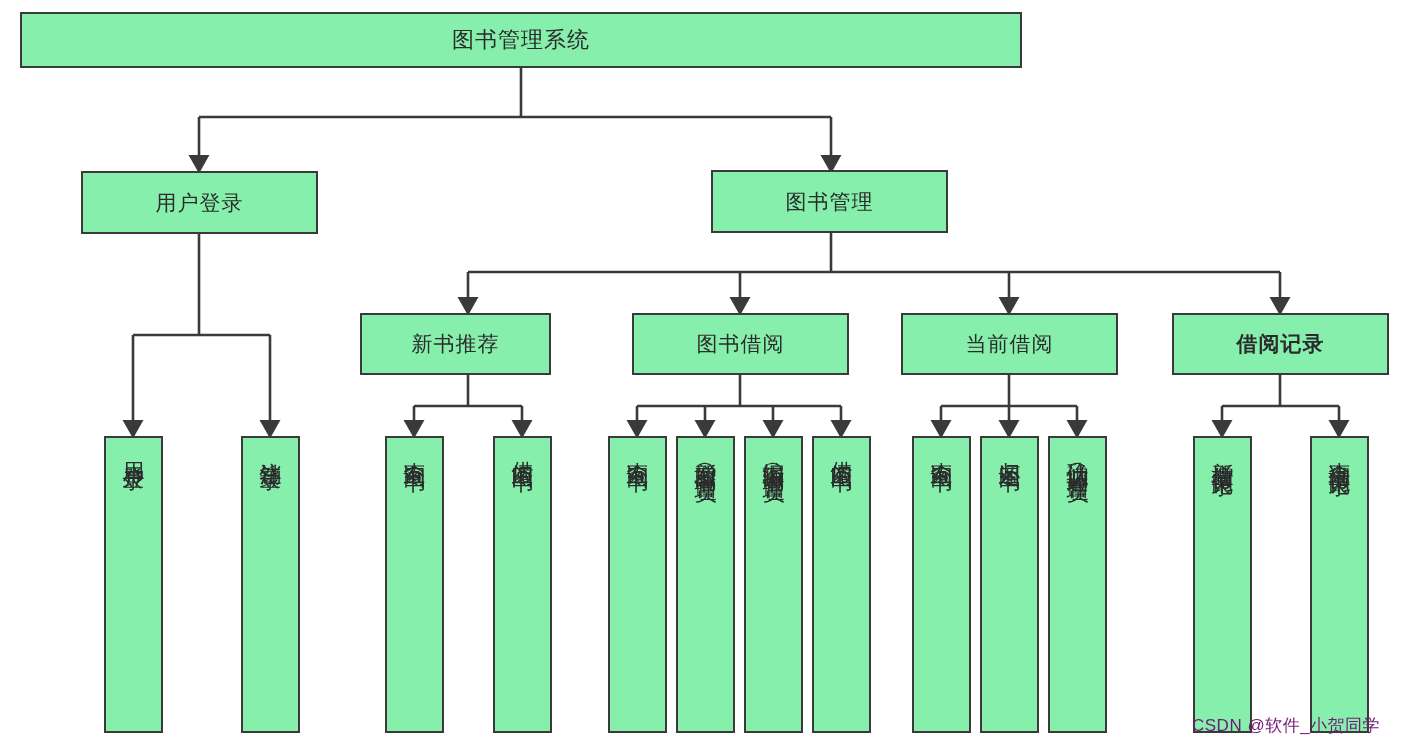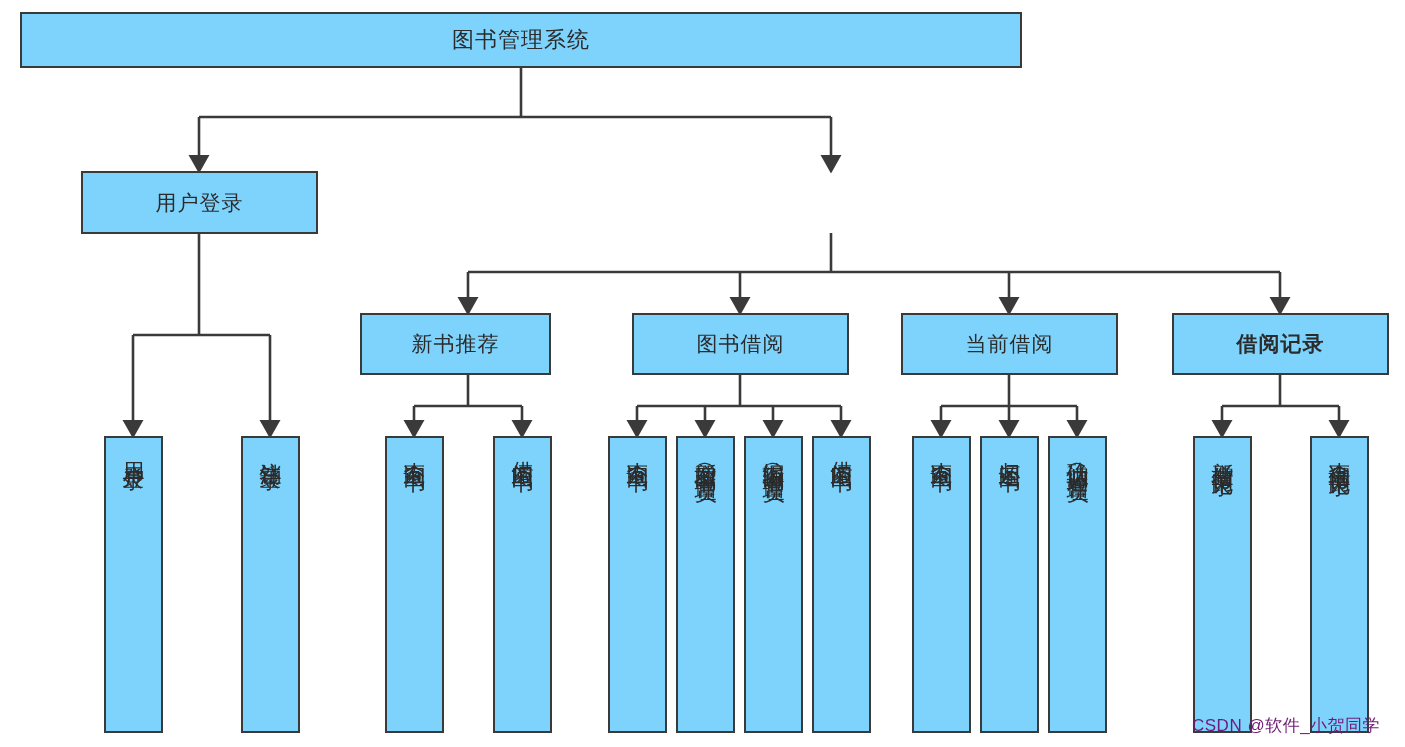--- a/index.html
+++ b/index.html
@@ -3,21 +3,21 @@
 <meta charset="utf-8">
 <style>
   html,body{margin:0;padding:0;background:#ffffff;}
   body{font-family:"Liberation Sans","DejaVu Sans",sans-serif;}
   #canvas{position:relative;width:1405px;height:747px;background:#ffffff;overflow:hidden;}
   svg.wires{position:absolute;left:0;top:0;width:1405px;height:747px;pointer-events:none;}
 
   .node{
     position:absolute;
     box-sizing:border-box;
-    background:#7dd3fc;
+    background:#86efac;
     border:2px solid #3a3a3a;
     display:flex;
     align-items:center;
     justify-content:center;
     color:#2b2b2b;
   }
   .node .lbl{
     display:block;
     text-align:center;
     line-height:1.12;
@@ -99,20 +99,23 @@
     </g>
   </svg>
 
   <div class="node h-node" id="root-node" style="left:20px;top:12px;width:1002px;height:56px;">
     <span class="lbl">图书管理系统</span>
   </div>
 
   <div class="node h-node" style="left:81px;top:171px;width:237px;height:63px;">
     <span class="lbl">用户登录</span>
   </div>
+  <div class="node h-node" style="left:711px;top:170px;width:237px;height:63px;">
+    <span class="lbl">图书管理</span>
+  </div>
 
   <div class="node h-node" style="left:360px;top:313px;width:191px;height:62px;">
     <span class="lbl">新书推荐</span>
   </div>
   <div class="node h-node" style="left:632px;top:313px;width:217px;height:62px;">
     <span class="lbl">图书借阅</span>
   </div>
   <div class="node h-node" style="left:901px;top:313px;width:217px;height:62px;">
     <span class="lbl">当前借阅</span>
   </div>

